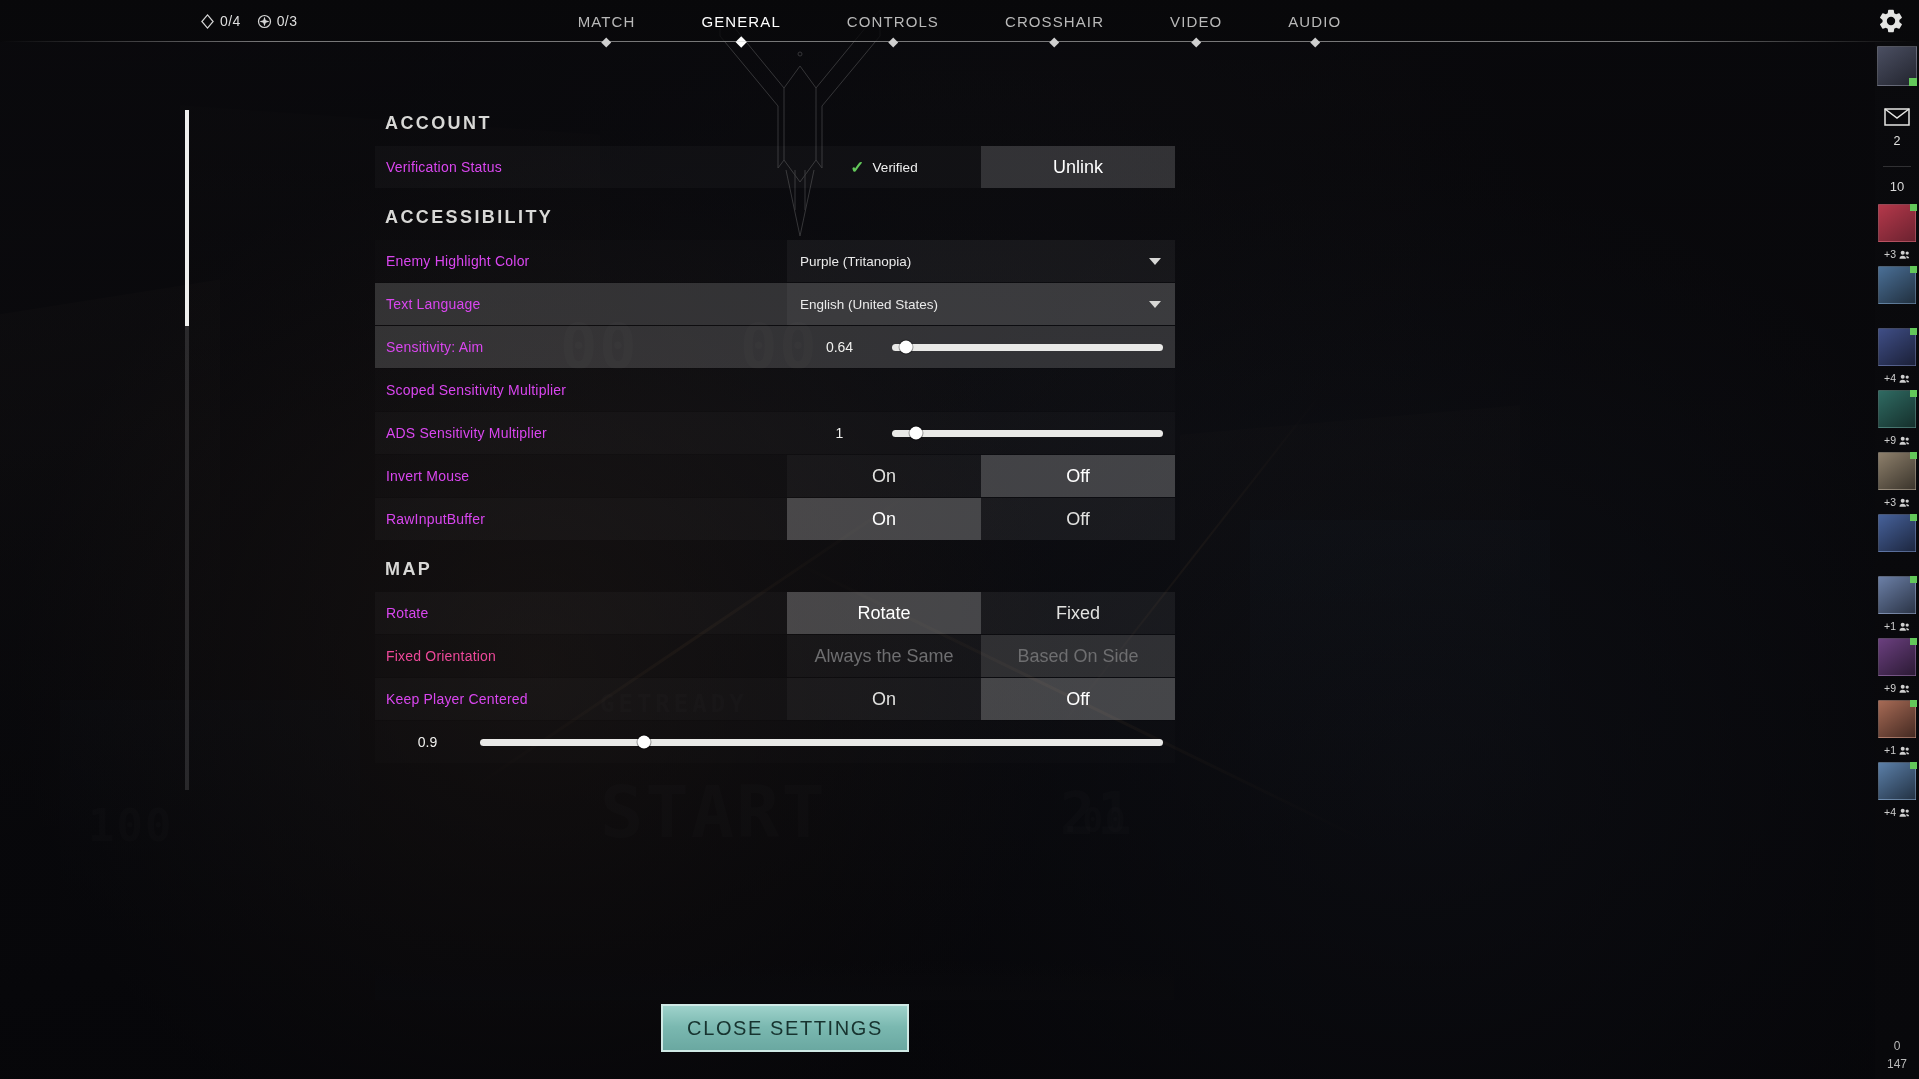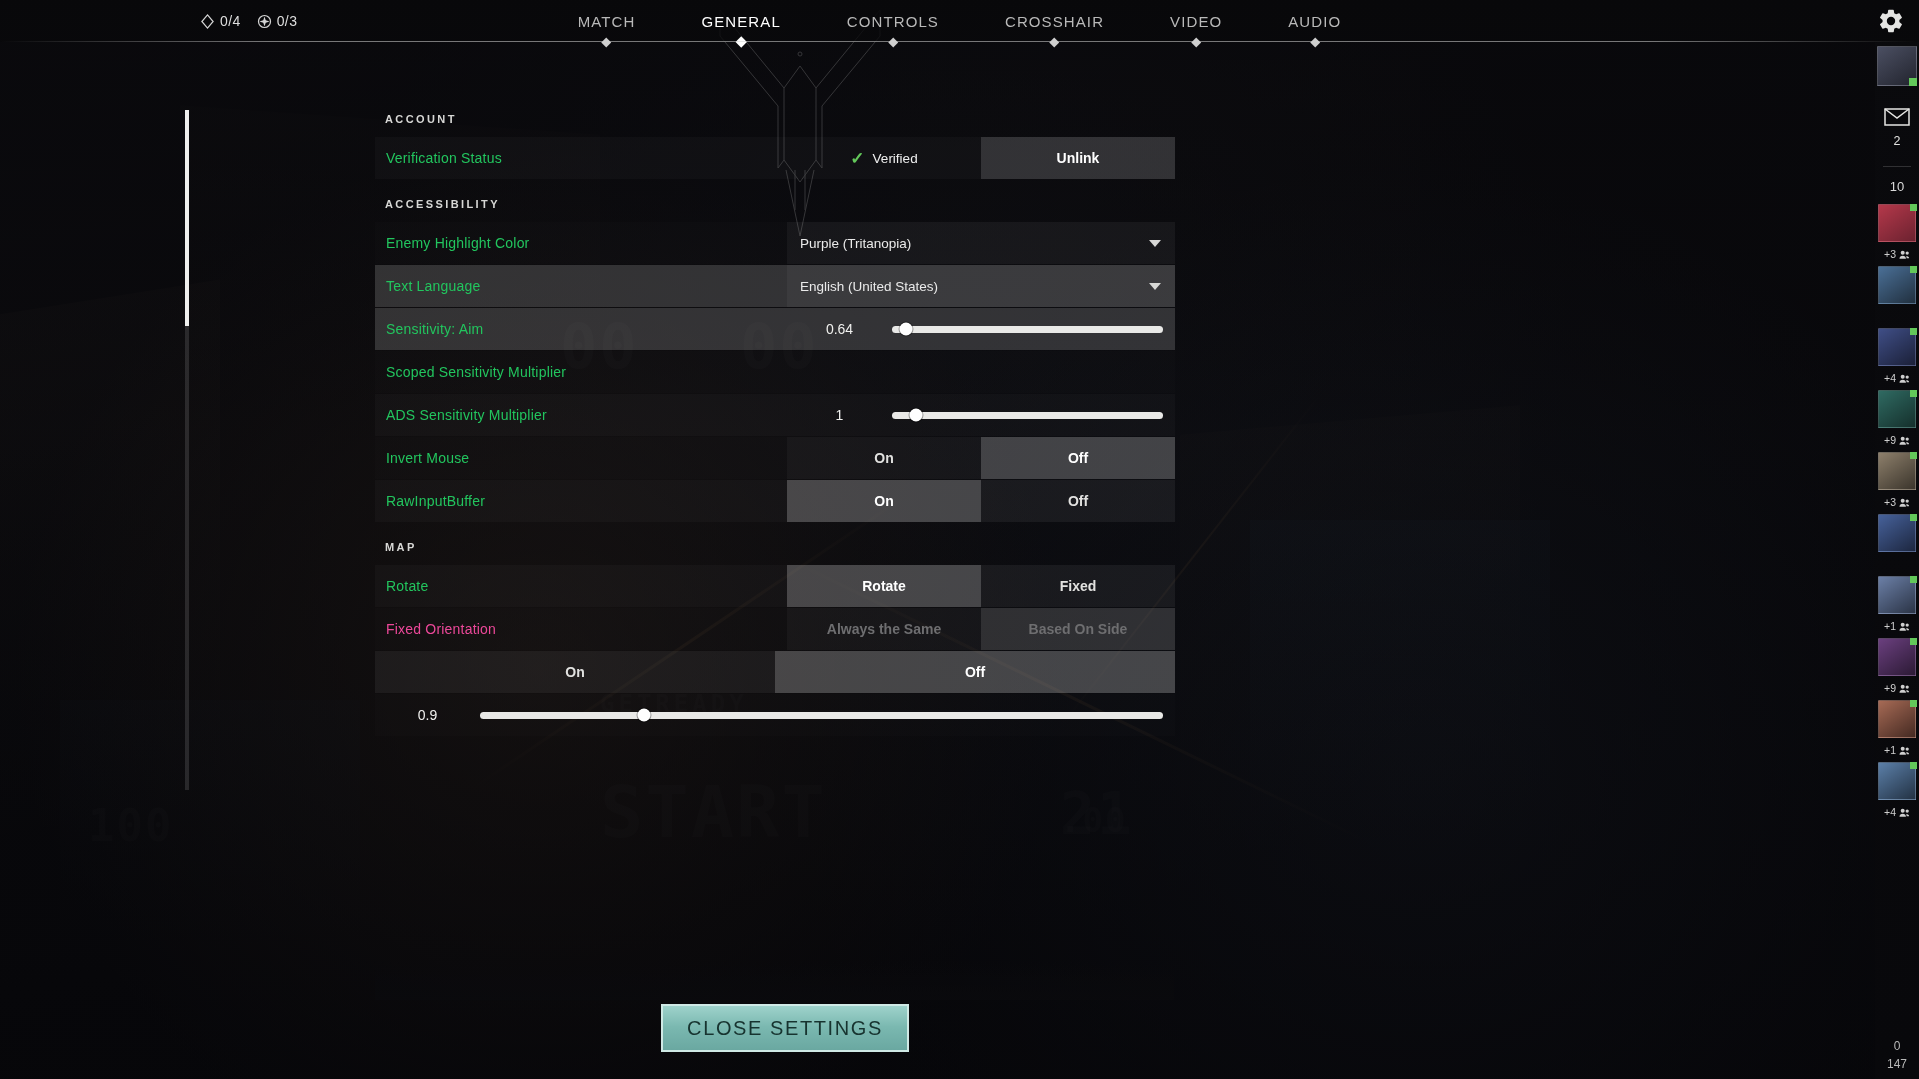--- a/index.html
+++ b/index.html
@@ -100,50 +100,49 @@
 
   
   #panel {
     position:absolute;
     left:375px; top:95px;
     width:800px; height:700px;
     z-index:25;
     overflow:hidden;
   }
   .sec-head {
-    font-size:11px; letter-spacing:2.4px; font-weight:700;
+    font-size:18px; letter-spacing:2.4px; font-weight:700;
     color:#d8d8d6;
     padding:18px 0 12px 10px;
   }
   .row {
     display:flex; align-items:stretch;
     height:42px;
     background:rgba(255,255,255,0.028);
     margin-bottom:1px;
     position:relative;
   }
   .row.alt { background:rgba(255,255,255,0.012); }
   .row.hover { background:rgba(255,255,255,0.16); }
   .row.disabled .rlabel { color:#ec4899; }
   .row.disabled .seg { color:#6e6e70; }
   .rlabel {
     flex:0 0 412px;
     display:flex; align-items:center;
     padding-left:11px;
-    font-size:14px; color:#22c55e; letter-spacing:0.2px;
+    font-size:14px; color:#d946ef; letter-spacing:0.2px;
   }
   .rctrl { flex:1; display:flex; align-items:stretch; }
 
   
   .seg {
     flex:1; display:flex; align-items:center; justify-content:center;
-    font-size:14px; color:#e2e2e0;
+    font-size:18px; color:#e2e2e0;
     cursor:pointer;
     background:rgba(255,255,255,0.035);
-    font-weight:bold;
   }
   .seg.sel { background:rgba(255,255,255,0.22); color:#ffffff; }
   .seg.sel2 { background:rgba(255,255,255,0.14); color:#ffffff; }
 
   
   .verified-cell {
     flex:1; display:flex; align-items:center; justify-content:center; gap:8px;
     font-size:13.5px; color:#efefef;
     background:transparent;
   }
@@ -453,20 +452,21 @@
 
   <div class="row alt disabled">
     <div class="rlabel">Fixed Orientation</div>
     <div class="rctrl">
       <div class="seg">Always the Same</div>
       <div class="seg sel2">Based On Side</div>
     </div>
   </div>
 
   <div class="row">
+    <div class="rlabel">Keep Player Centered</div>
     <div class="rctrl">
       <div class="seg">On</div>
       <div class="seg sel">Off</div>
     </div>
   </div>
 
   <div class="row alt">
     <div class="rctrl">
       <div class="val">0.9</div>
       <div class="sld">

